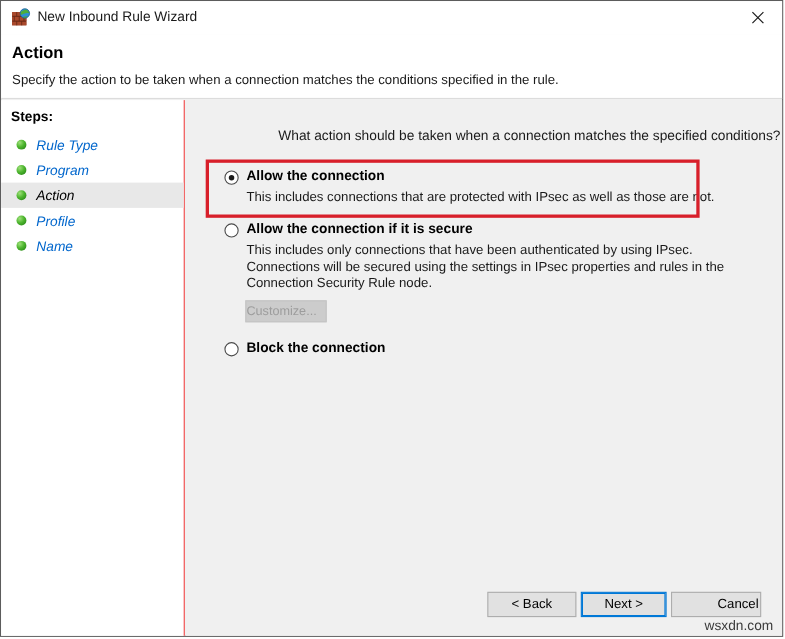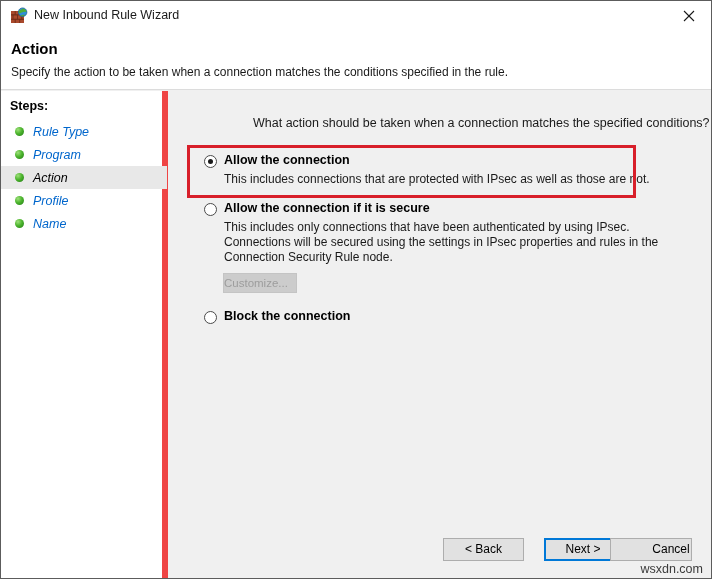--- a/index.html
+++ b/index.html
@@ -78,21 +78,21 @@
     color: #1a1a1a;
   }
 
   
   #sidebar {
     position: absolute;
     left: 0; top: 90px;
     width: 167px;
     bottom: 0;
     background: #ffffff;
-    border-right: 6px solid #ef4444;
+    border-right: 1px solid #ef4444;
     box-sizing: border-box;
   }
   #steps-header {
     position: absolute;
     left: 9px; top: 8px;
     font-size: 12.5px;
     font-weight: bold;
     color: #000000;
   }
   #steps-list {
@@ -220,21 +220,21 @@
     background: #e1e1e1;
     border: 1px solid #adadad;
     color: #000000;
     font-size: 12px;
     font-family: "Liberation Sans", sans-serif;
     text-align: center;
     line-height: 21px;
     box-sizing: border-box;
   }
   #back-button   { left: 274px; width: 81px; }
-  #next-button   { left: 359px; width: 78px; border: 1px solid #0078d7; box-shadow: 0 0 0 1px #0078d7 inset; margin-left: 16px; }
+  #next-button   { left: 359px; width: 78px; border: 1px solid #0078d7; box-shadow: 0 0 0 1px #0078d7 inset; }
   #cancel-button { left: 441px; width: 82px; padding-left: 40px; }
 
   #watermark {
     position: absolute;
     right: 8px;
     bottom: 2px;
     font-size: 12.5px;
     color: #3b3b3b;
     font-family: "Liberation Sans", sans-serif;
   }

